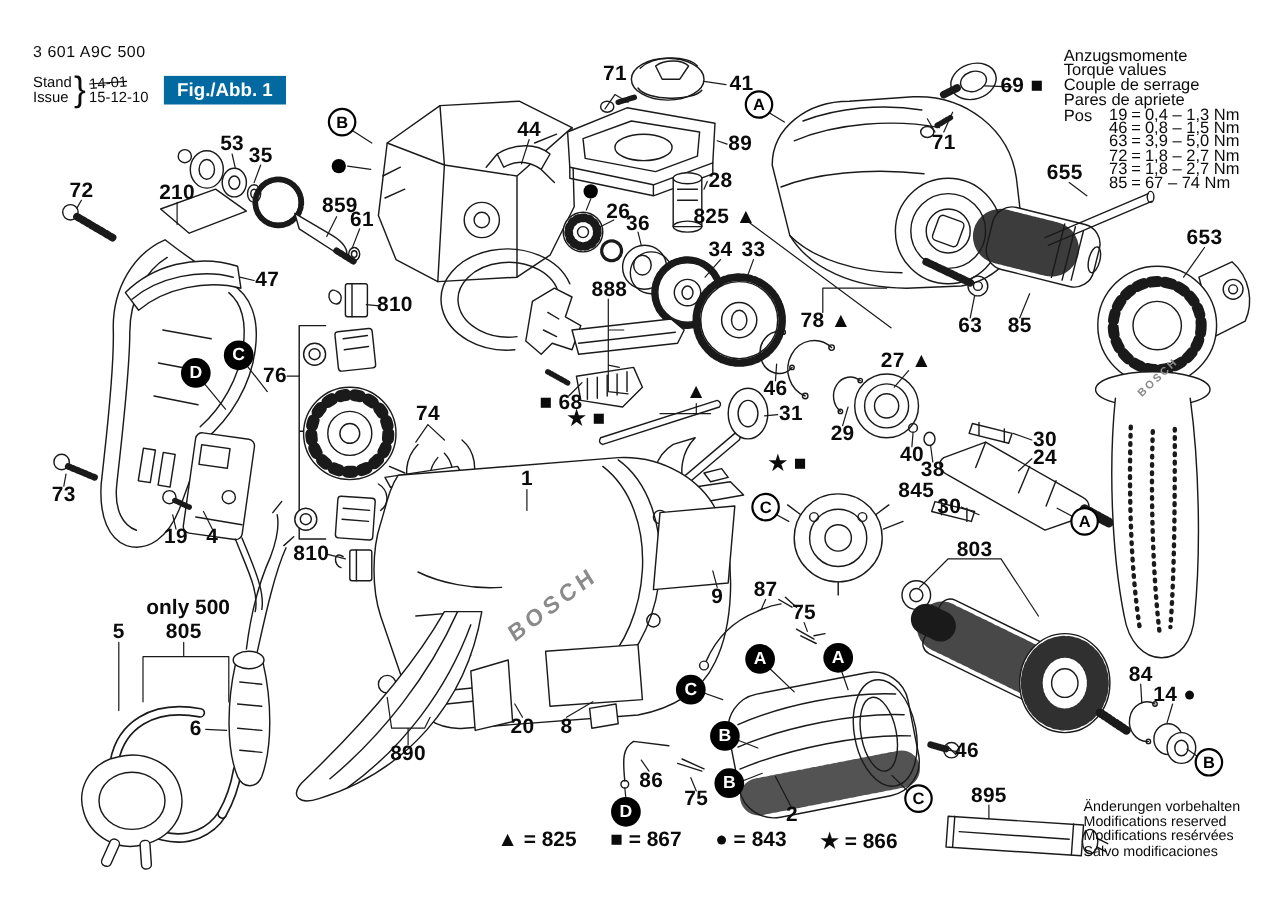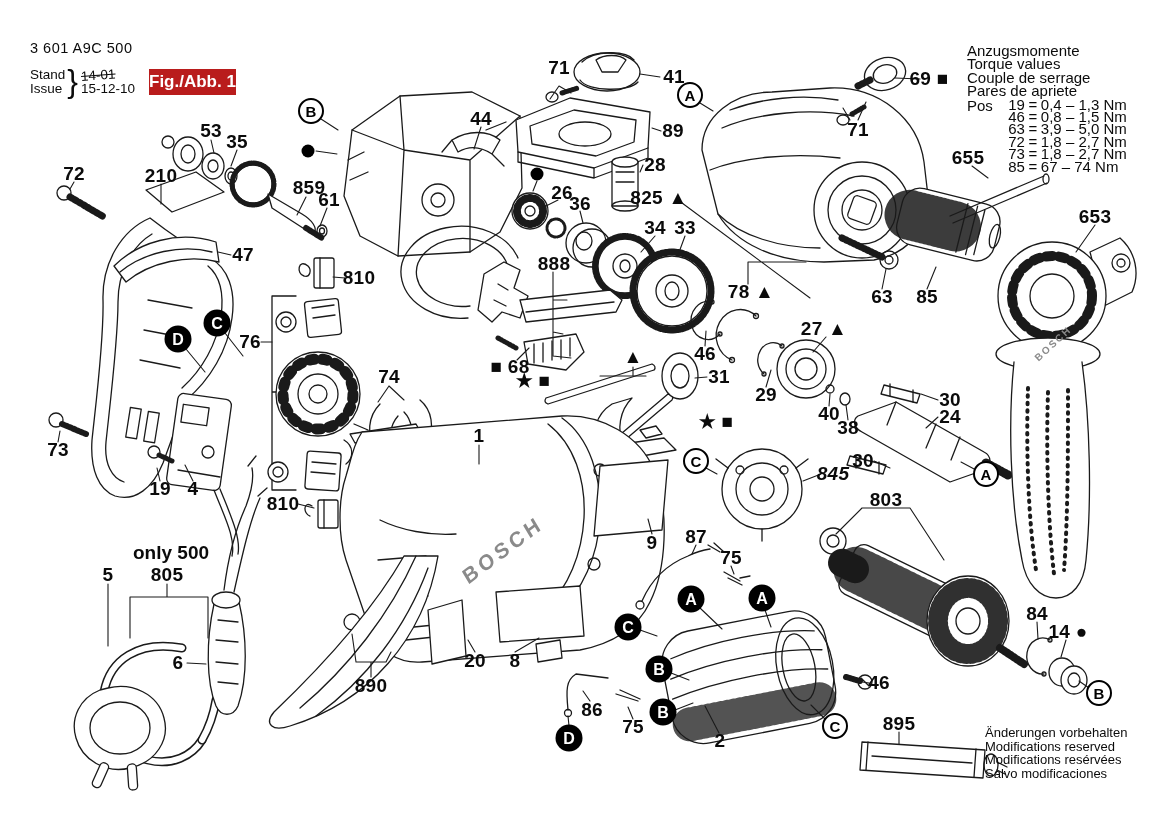--- a/index.html
+++ b/index.html
@@ -15,21 +15,21 @@
   .callout.solid{width:27px;height:27px;background:#000;color:#fff;}
   .callout.outline{width:22px;height:22px;background:#fff;color:#000;border:2px solid #000;font-size:15px;}
   .bdot{position:absolute;width:13px;height:13px;background:#000;border-radius:50%;transform:translate(-50%,-50%);}
   .title-block{position:absolute;left:30px;top:40px;}
   .part-number{font-size:14.5px;letter-spacing:.5px;}
   .issue-row{display:flex;align-items:center;margin-top:7px;}
   .issue-labels{font-size:13.5px;line-height:14px;}
   .brace{font-size:32px;font-weight:400;margin:0 3px 0 2px;}
   .issue-dates{font-size:13.5px;line-height:14px;}
   .date-old{text-decoration:line-through;transform:rotate(-4deg);}
-  .fig-box{background:#b91c1c;color:#fff;font-weight:bold;font-size:17px;padding:3px 0;margin-left:14px;}
+  .fig-box{background:#0369a1;color:#fff;font-weight:bold;font-size:17px;padding:3px 12px;margin-left:14px;}
   .torque-block{position:absolute;left:967px;top:44px;font-size:15px;line-height:13.4px;width:200px;}
   #torque-rows{display:inline-block;}
   .trow-wrap{display:flex;margin-top:1px;}
   .pos-label{margin-right:10px;}
   .trow{display:flex;line-height:12.4px;}
   .tpos{width:22px;text-align:right;}
   .teq{width:16px;text-align:center;}
   .note{font-size:13px;line-height:13.6px;}
   .clutch-note{position:absolute;left:240px;top:710px;}
   .revision-note{position:absolute;left:985px;top:726px;}
@@ -400,21 +400,21 @@
       <div class="plabel" style="left: 751px; top: 292px;">78 ▲</div>
       <div class="plabel" style="left: 824px; top: 329px;">27 ▲</div>
       <div class="plabel" style="left: 705px; top: 354px;">46</div>
       <div class="plabel" style="left: 719px; top: 377px;">31</div>
       <div class="plabel" style="left: 766px; top: 395px;">29</div>
       <div class="plabel" style="left: 829px; top: 414px;">40</div>
       <div class="plabel" style="left: 848px; top: 428px;">38</div>
       <div class="plabel" style="left: 950px; top: 400px;">30</div>
       <div class="plabel" style="left: 950px; top: 417px;">24</div>
       <div class="plabel" style="left: 863px; top: 461px;">30</div>
-      <div class="plabel" style="left: 833px; top: 474px; font-style: italic;">845</div>
+      <div class="plabel" style="left: 833px; top: 447px;">845</div>
       <div class="plabel" style="left: 886px; top: 500px;">803</div>
       <div class="plabel" style="left: 1037px; top: 614px;">84</div>
       <div class="plabel" style="left: 1068px; top: 632px;">14 ●</div>
       <div class="plabel" style="left: 899px; top: 724px;">895</div>
       <div class="plabel" style="left: 882px; top: 297px;">63</div>
       <div class="plabel" style="left: 927px; top: 297px;">85</div>
       <div class="plabel" style="left: 968px; top: 158px;">655</div>
       <div class="plabel" style="left: 1095px; top: 217px;">653</div>
       <div class="plabel" style="left: 929px; top: 79px;">69 ■</div>
       <div class="plabel" style="left: 858px; top: 130px;">71</div>
@@ -495,15 +495,21 @@
         </div>
   </div>
 </div>
 
 <div class="note revision-note" id="revision-note">
       <div>Änderungen vorbehalten</div>
       <div>Modifications reserved</div>
       <div>Modifications resérvées</div>
       <div>Salvo modificaciones</div>
     </div>
+<div class="legend" id="legend">
+      <span>▲ = 825</span>
+      <span>■ = 867</span>
+      <span>● = 843</span>
+      <span>★ = 866</span>
+    </div>
 <div class="only-note">only 500</div>
 
 </div>
 
 </body></html>

